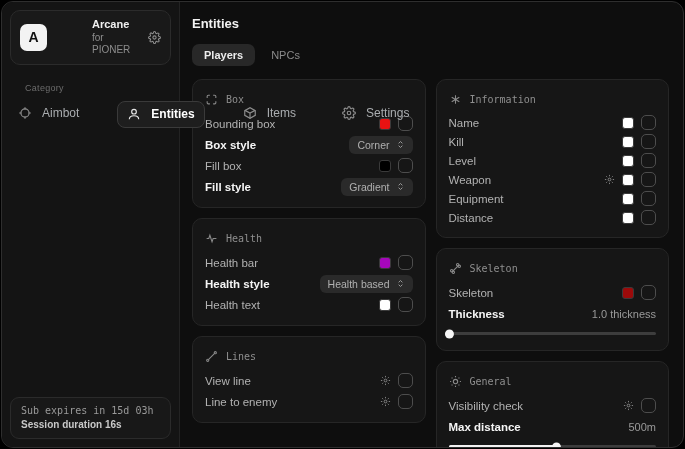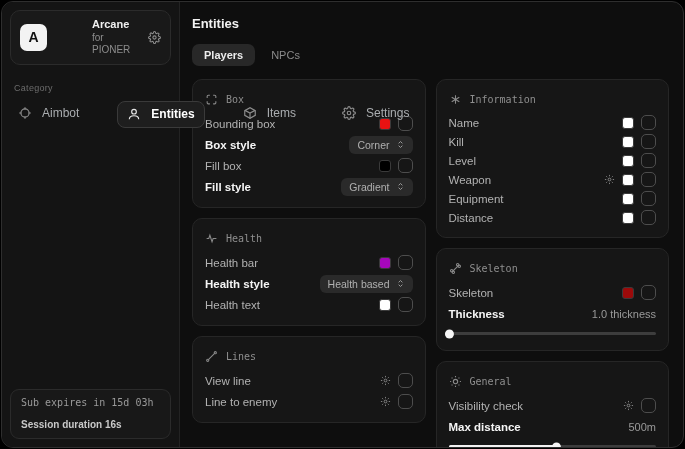--- a/index.html
+++ b/index.html
@@ -13,32 +13,32 @@
   .sidebar { width:178px; flex:0 0 178px; background:#141414;
     border-right:1px solid #232323; display:flex; flex-direction:column; position:relative; }
   .brand-card { margin:8px; padding:7px 9px; border:1px solid #2b2b2b; border-radius:10px;
     background:#191919; display:flex; align-items:center; gap:9px; }
   .logo { width:27px; height:27px; background:#f3f3f3; border-radius:7px; color:#111;
     font-weight:bold; font-size:14px; display:flex; align-items:center; justify-content:center; }
   .brand-text { flex:1; line-height:1.25;margin-left:36px; }
   .brand-name { font-size:11px; font-weight:bold; color:#f0f0f0; }
   .brand-sub { font-size:10px; color:#8d8d8d; }
   .icon-btn { color:#8d8d8d; display:flex; align-items:center; cursor:pointer; }
-  .category { margin:10px 12px 6px; font-size:9px; color:#6c6c6c; letter-spacing:.3px; }
+  .category { margin:10px 23px 6px; font-size:9px; color:#6c6c6c; letter-spacing:.3px; }
   .nav { display:flex; flex-direction:row; gap:14px;text-align:center; }
   .nav-item { display:flex; align-items:center; gap:10px; height:28px; padding:0 16px;
     color:#aaadb0; font-size:12px; cursor:pointer; }
   .nav-item .nav-ic { color:#8d8d8d; display:flex; }
   .nav-item.active { margin:2px 8px; padding:0 9px; height:27px; border:1px solid #3a3a3a;
     border-radius:8px; background:#1e1e1e; color:#fff; font-weight:600; }
   .nav-item.active .nav-ic { color:#e6e6e6; }
   .sb-footer { position:absolute; left:8px; right:8px; bottom:8px; border:1px solid #2b2b2b;
     border-radius:9px; background:#181818; padding:7px 10px 8px; }
   .sb-footer .l1 { font-family:"DejaVu Sans Mono", monospace; font-size:10px; color:#9a9a9a; }
-  .sb-footer .l2 { margin-top:11px; font-size:10px; font-weight:600; color:#c9c9c9; }
+  .sb-footer .l2 { margin-top:3px; font-size:10px; font-weight:600; color:#c9c9c9; }
   
   .main { flex:1; padding:14px 14px 0 12px; }
   .page-title { font-size:13px; font-weight:bold; color:#f2f2f2; }
   .tabs { margin-top:13px; display:flex; align-items:center; gap:4px; }
   .tab { font-size:11px; padding:5px 12px; border-radius:7px; color:#8a8a8a; cursor:pointer; }
   .tab.active { background:#282828; color:#ececec; font-weight:600; }
   .cols { margin-top:13px; display:flex; gap:10px; }
   .col { flex:1; display:flex; flex-direction:column; gap:10px; }
   .panel { background:#161616; border:1px solid #262626; border-radius:10px; padding:9px 12px 10px; }
   .panel-head { display:flex; align-items:center; gap:8px; height:20px; margin-bottom:4px;

